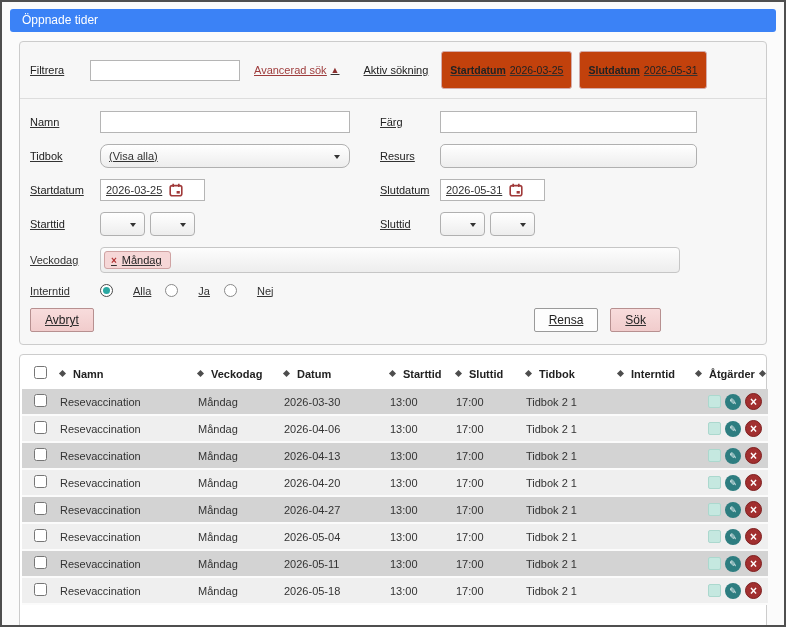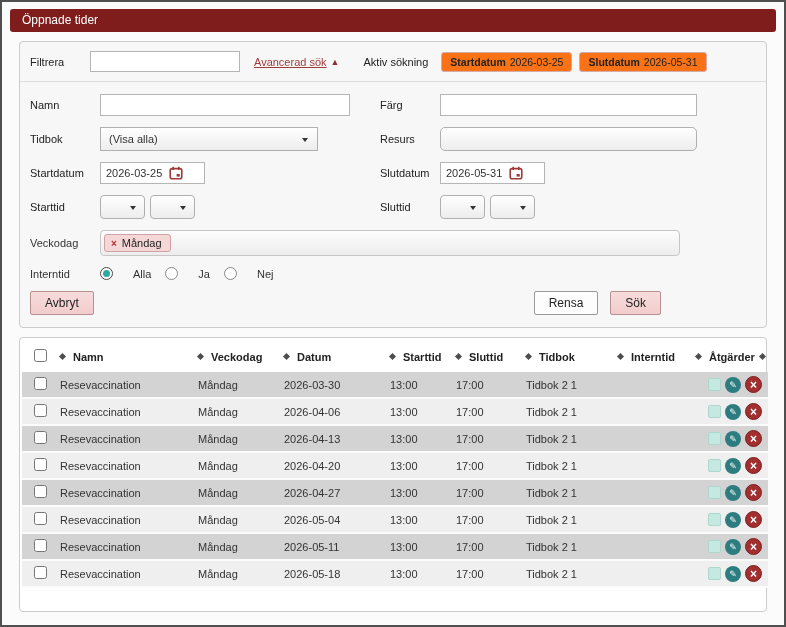--- a/index.html
+++ b/index.html
@@ -3,54 +3,55 @@
 <meta charset="utf-8">
 <style>
   * { box-sizing: border-box; margin: 0; padding: 0; }
   body { background: #e8e8e8; font-family: "Liberation Sans", sans-serif; }
   .screen {
     width: 786px; height: 627px; border: 2px solid #4f4f4f; background: #fbfbfb;
     overflow: hidden; position: relative; font-size: 11px; color: #333;
   }
   
   .titlebar {
-    margin: 7px 8px 0 8px; height: 23px; background: #7f1d1d; border-radius: 3px;
+    margin: 7px 8px 0 8px; height: 23px; background: #3b82f6; border-radius: 3px;
     color: #fff; font-size: 12px; line-height: 23px; padding-left: 12px;
   }
   
   .panel {
     margin: 9px 17px 0 17px; border: 1px solid #ccc; border-radius: 4px;
     background: #f7f7f7;
+    text-decoration: underline;
   }
   .filter-head {
     display: flex; align-items: center; padding: 9px 10px; border-bottom: 1px solid #ddd;
   }
   .filter-head label { width: 60px; color: #222; }
   .filter-input { width: 150px; height: 21px; border: 1px solid #b5b5b5; background: #fff; padding: 0 4px; font-size: 11px; }
   .adv-link { margin-left: 14px; color: #9e3b3b; text-decoration: underline; cursor: pointer; }
   .adv-caret { color: #8b2f2f; font-size: 9px; margin-left: 4px; text-decoration: none; display: inline-block; }
   .active-label { margin-left: 24px; color: #222; }
   .badges { display: flex; gap: 7px; margin-left: 13px; }
   .badge {
-    background: #f97316; border: 1px solid #d4acac; border-radius: 3px;
-    padding: 3px 8px; font-size: 10.5px; color: #222; white-space: nowrap;
+    background: #c2410c; border: 1px solid #d4acac; border-radius: 3px;
+    padding: 12px 8px; font-size: 10.5px; color: #222; white-space: nowrap;
   }
   .badge b { margin-right: 4px; }
   
   .form { padding: 12px 10px 10px 10px; }
   .form-row { display: flex; margin-bottom: 11px; align-items: center; }
   .col-l { display: flex; align-items: center; width: 350px; }
   .col-r { display: flex; align-items: center; }
   .col-l .flabel { width: 70px; color: #222; }
   .col-r .flabel { width: 60px; color: #222; }
   .txt { height: 22px; border: 1px solid #b5b5b5; background: #fff; padding: 0 5px; font-size: 11px; }
   .w250 { width: 250px; }
   .w257 { width: 257px; }
   .sel {
-    height: 24px; border: 1px solid #b0b0b0; border-radius: 0; width: 218px;
+    height: 24px; border: 1px solid #b0b0b0; border-radius: 8px; width: 250px;
     background: linear-gradient(#ffffff, #ededed); display: flex; align-items: center;
     padding: 0 8px; position: relative; cursor: pointer;
   }
   .caret {
     position: absolute; right: 9px; top: 10px; width: 0; height: 0;
     border-left: 3.5px solid transparent; border-right: 3.5px solid transparent;
     border-top: 4.5px solid #333;
   }
   .datebox {
     height: 22px; width: 105px; border: 1px solid #b5b5b5; background: #fff;

